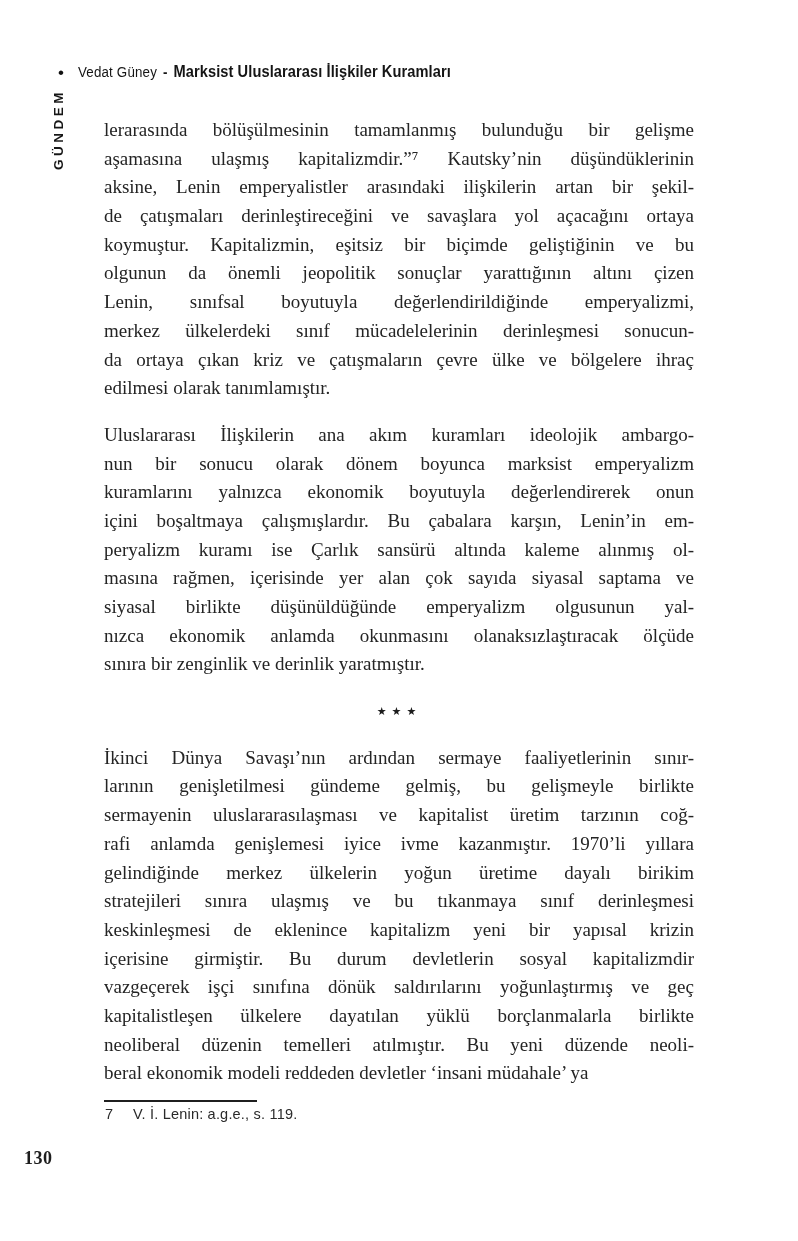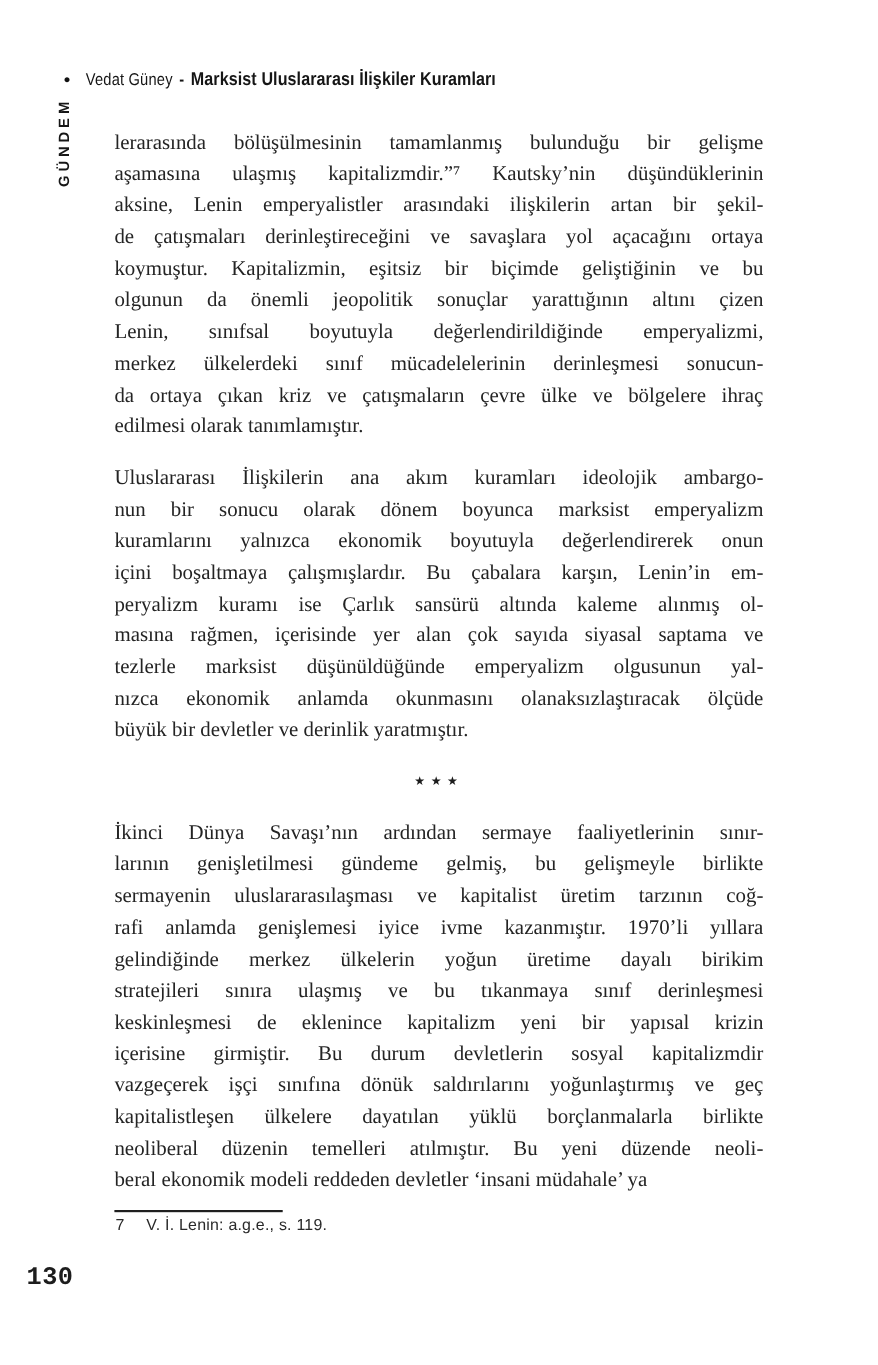--- a/index.html
+++ b/index.html
@@ -66,22 +66,22 @@
     position: absolute; left: 105px; top: 1106px;
     font-family: "Liberation Sans", "DejaVu Sans", sans-serif;
     font-size: 14.5px; color: #2a2a2a; display: flex;
   }
   .footnote-marker { width: 28px; }
   .footnote-text { letter-spacing: 0.2px; }
 
   
   .page-number {
     position: absolute; left: 24px; top: 1148px;
-    font-family: Liberation Mono, monospace;
-    font-size: 23px; font-weight: 700; letter-spacing: 0.5px; color: #1d1d1d;
+    font-family: Liberation Serif, serif;
+    font-size: 18px; font-weight: 700; letter-spacing: 0.5px; color: #1d1d1d;
   }
 </style>
 </head>
 <body>
 
 <div class="running-header">
   <span class="bullet">•</span>
   <span class="header-textwrap">
     <span class="header-author">Vedat Güney</span>
     <span class="header-sep">-</span>
@@ -104,23 +104,23 @@
       <div class="line">da ortaya çıkan kriz ve çatışmaların çevre ülke ve bölgelere ihraç</div>
       <div class="line line-last">edilmesi olarak tanımlamıştır.</div>
     </div>
     <div class="paragraph">
       <div class="line">Uluslararası İlişkilerin ana akım kuramları ideolojik ambargo-</div>
       <div class="line">nun bir sonucu olarak dönem boyunca marksist emperyalizm</div>
       <div class="line">kuramlarını yalnızca ekonomik boyutuyla değerlendirerek onun</div>
       <div class="line">içini boşaltmaya çalışmışlardır. Bu çabalara karşın, Lenin’in em-</div>
       <div class="line">peryalizm kuramı ise Çarlık sansürü altında kaleme alınmış ol-</div>
       <div class="line">masına rağmen, içerisinde yer alan çok sayıda siyasal saptama ve</div>
-      <div class="line">tezlerle marksist düşünüldüğünde emperyalizm olgusunun yal-</div>
+      <div class="line">siyasal birlikte düşünüldüğünde emperyalizm olgusunun yal-</div>
       <div class="line">nızca ekonomik anlamda okunmasını olanaksızlaştıracak ölçüde</div>
-      <div class="line line-last">büyük bir devletler ve derinlik yaratmıştır.</div>
+      <div class="line line-last">sınıra bir zenginlik ve derinlik yaratmıştır.</div>
     </div>
     <div class="separator">★★★</div>
     <div class="paragraph">
       <div class="line">İkinci Dünya Savaşı’nın ardından sermaye faaliyetlerinin sınır-</div>
       <div class="line">larının genişletilmesi gündeme gelmiş, bu gelişmeyle birlikte</div>
       <div class="line">sermayenin uluslararasılaşması ve kapitalist üretim tarzının coğ-</div>
       <div class="line">rafi anlamda genişlemesi iyice ivme kazanmıştır. 1970’li yıllara</div>
       <div class="line">gelindiğinde merkez ülkelerin yoğun üretime dayalı birikim</div>
       <div class="line">stratejileri sınıra ulaşmış ve bu tıkanmaya sınıf derinleşmesi</div>
       <div class="line">keskinleşmesi de eklenince kapitalizm yeni bir yapısal krizin</div>

